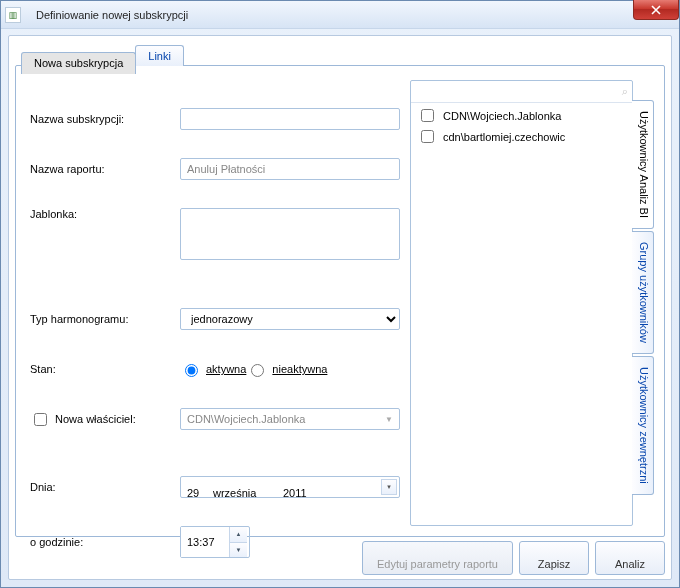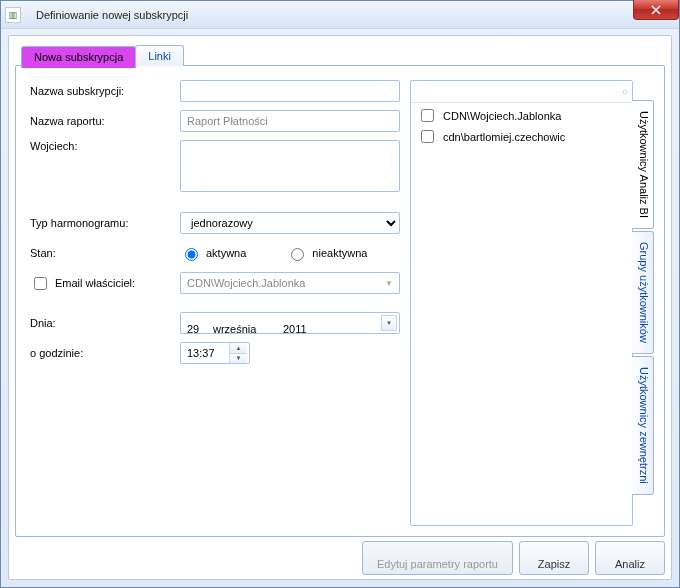--- a/index.html
+++ b/index.html
@@ -73,42 +73,43 @@
     border: 1px solid #9db8d8;
     border-bottom: none;
     border-radius: 3px 3px 0 0;
     background: linear-gradient(#fdfdff, #e9f0fb);
     margin-right: -1px;
     color: #0645ad;
     cursor: default;
     position: relative;
   }
   .tab.active {
-    background: #d946ef;
+    background: #e5e5e5;
     color: #000;
-    top: 2px;
+    top: 8px;
     padding-bottom: 5px;
   }
   .tab-page {
     border: 1px solid #9db8d8;
     border-radius: 2px;
     background: #fff;
     padding: 14px 10px 10px 14px;
     position: absolute;
     left: 6px; right: 6px; top: 29px; bottom: 42px;
     display: flex;
     gap: 10px;
   }
   .form-col {
     width: 370px;
   }
   .row {
     display: flex;
     align-items: center;
     margin-bottom: 8px;
+    margin-top: 28px;
   }
   .row.align-top { align-items: flex-start; }
   .row .lbl {
     width: 150px;
     color: #000;
   }
   .row .ctl {
     flex: 1;
     min-width: 0;
   }
@@ -147,23 +148,23 @@
   .chk {
     display: flex;
     align-items: center;
     gap: 5px;
   }
   .chk input[type=checkbox] {
     width: 13px; height: 13px;
   }
   .radio-group {
     display: flex;
-    gap: 40px;
     align-items: center;
     height: 22px;
+    text-decoration: underline;
   }
   .radio-group label {
     display: flex;
     align-items: center;
     gap: 5px;
   }
   .radio-group input[type=radio] {
     width: 13px; height: 13px;
   }
   .date-picker {
@@ -190,21 +191,21 @@
     right: 2px; top: 2px;
     width: 16px; height: 16px;
     border: 1px solid #c6d6ea;
     background: linear-gradient(#fdfdff,#e9f0fb);
     display: flex; align-items: center; justify-content: center;
     font-size: 7px; color: #555;
   }
   .time-spin {
     display: flex;
     align-items: stretch;
-    height: 22px;
+    height: 32px;
     width: 70px;
     border: 1px solid #abc3de;
     border-radius: 2px;
   }
   .time-spin input {
     border: none;
     width: 48px;
     padding: 2px 6px;
     font: inherit;
     outline: none;
@@ -346,28 +347,28 @@
           <div class="lbl">Nazwa subskrypcji:</div>
           <div class="ctl">
             <input type="text" class="tb" value="" style="">
           </div>
         </div>
 
         <div class="row">
           <div class="lbl">Nazwa raportu:</div>
           <div class="ctl">
             <div class="tb-disabled">
-              <span>Raport Płatności</span>
+              <span>Anuluj Płatności</span>
             </div>
           </div>
         </div>
 
 
         <div class="row align-top">
-          <div class="lbl">Wojciech:</div>
+          <div class="lbl">Jablonka:</div>
           <div class="ctl">
             <textarea class="tb" style=""></textarea>
           </div>
         </div>
 
         <div style="height:10px"></div>
 
         <div class="row">
           <div class="lbl">Typ harmonogramu:</div>
           <div class="ctl">
@@ -390,21 +391,21 @@
                 <span>nieaktywna</span>
               </label>
             </div>
           </div>
         </div>
 
         <div class="row">
           <div class="lbl">
             <span class="lbl-with-chk">
               <input type="checkbox" style="">
-              <span>Email właściciel:</span>
+              <span>Nowa właściciel:</span>
             </span>
           </div>
           <div class="ctl">
             <div class="dropdown-disabled">
               <span>CDN\Wojciech.Jablonka</span>
               <span class="dd-arrow">▼</span>
             </div>
           </div>
         </div>
 

